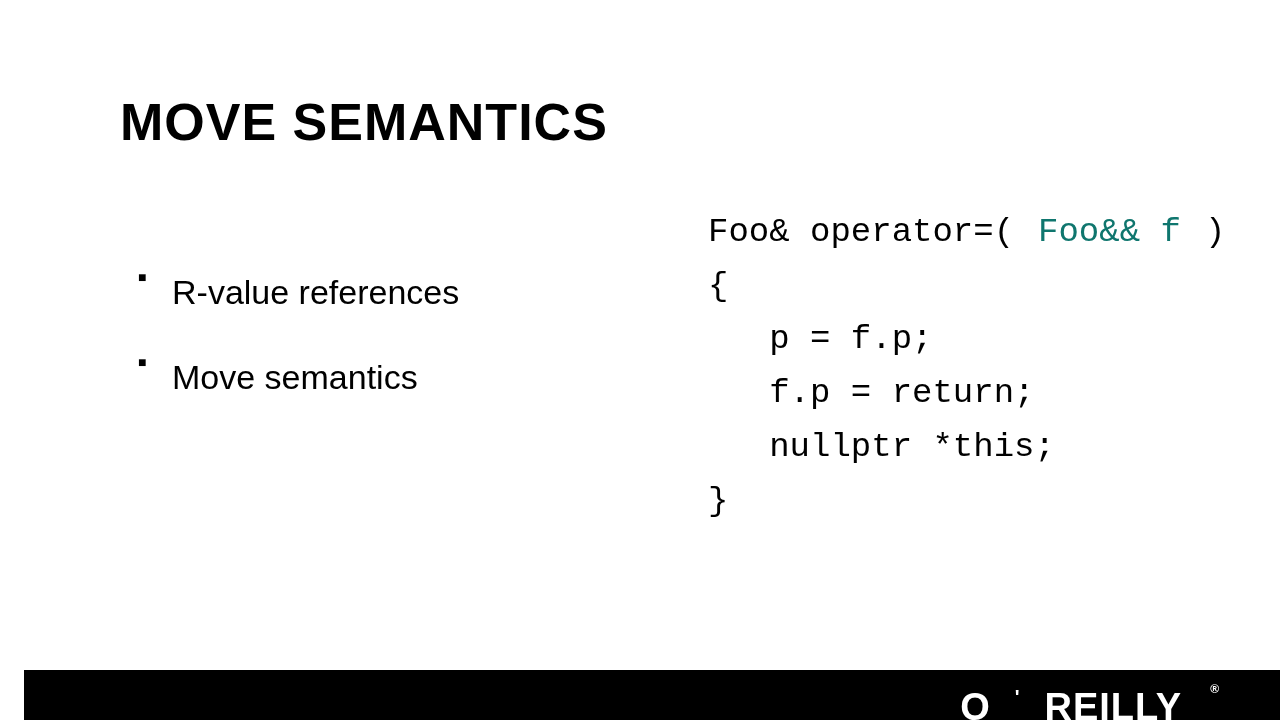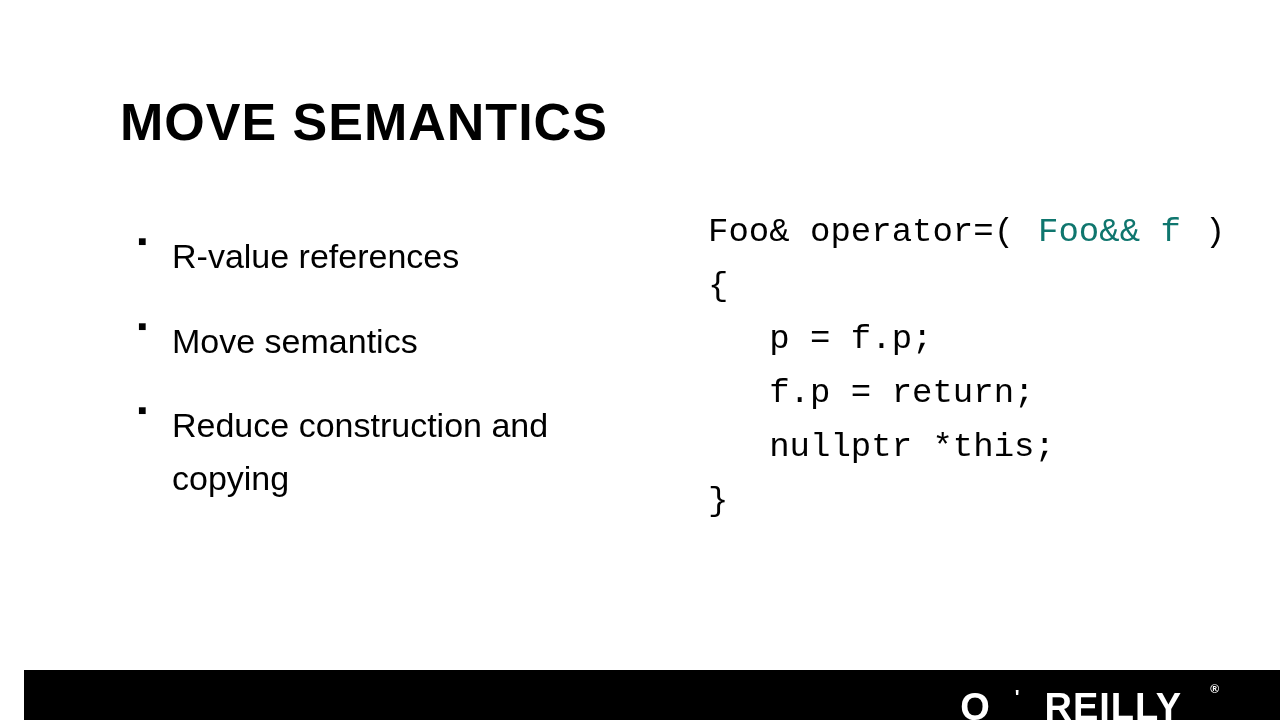--- a/index.html
+++ b/index.html
@@ -12,21 +12,21 @@
     font-size: 52px;
     font-weight: 900;
     letter-spacing: 1px;
   }
   .bullets {
     position: absolute;
     left: 90px;
     top: 170px;
     width: 520px;
   }
-  .bullets ul { list-style: none; }
+  .bullets ul { list-style: none; margin-top: 36px; }
   .bullets li {
     font-size: 34px;
     line-height: 1.55;
     margin-bottom: 8px;
     padding-left: 34px;
     position: relative;
   }
   .bullets li::before {
     content: "■";
     position: absolute;
@@ -85,21 +85,20 @@
 <body>
 
 <div class="slide">
 
   <h1 class="title">MOVE SEMANTICS</h1>
 
   <div class="bullets">
     <ul>
       <li>R-value references</li>
       <li>Move semantics</li>
-      <li>Reduce construction and copying</li>
     </ul>
   </div>
 
   <div class="code"><span>Foo&amp; operator=(</span><span class="hl">Foo&amp;&amp; f</span><span>)</span>
 <span>{</span>
 <span>   p = f.p;</span>
 <span>   f.p = return;</span>
 <span>   nullptr *this;</span>
 <span>}</span></div>
 

